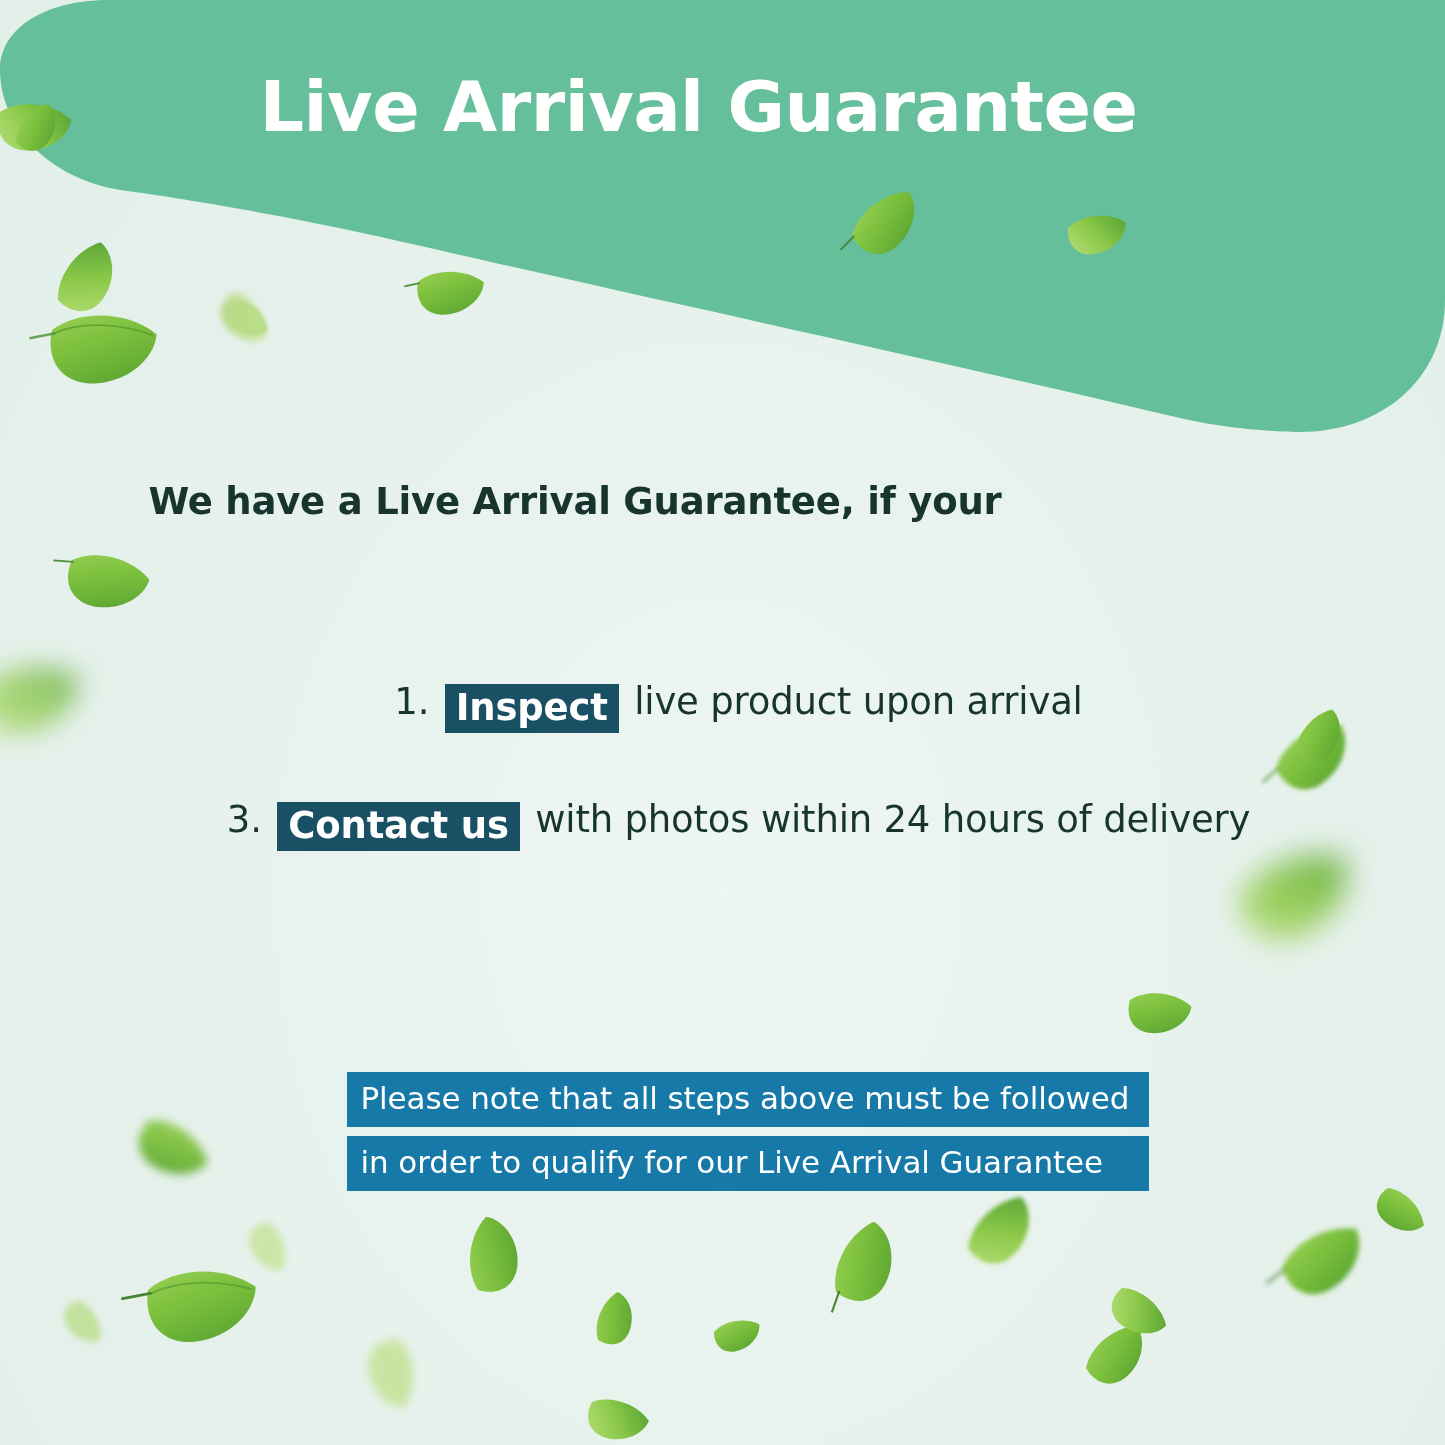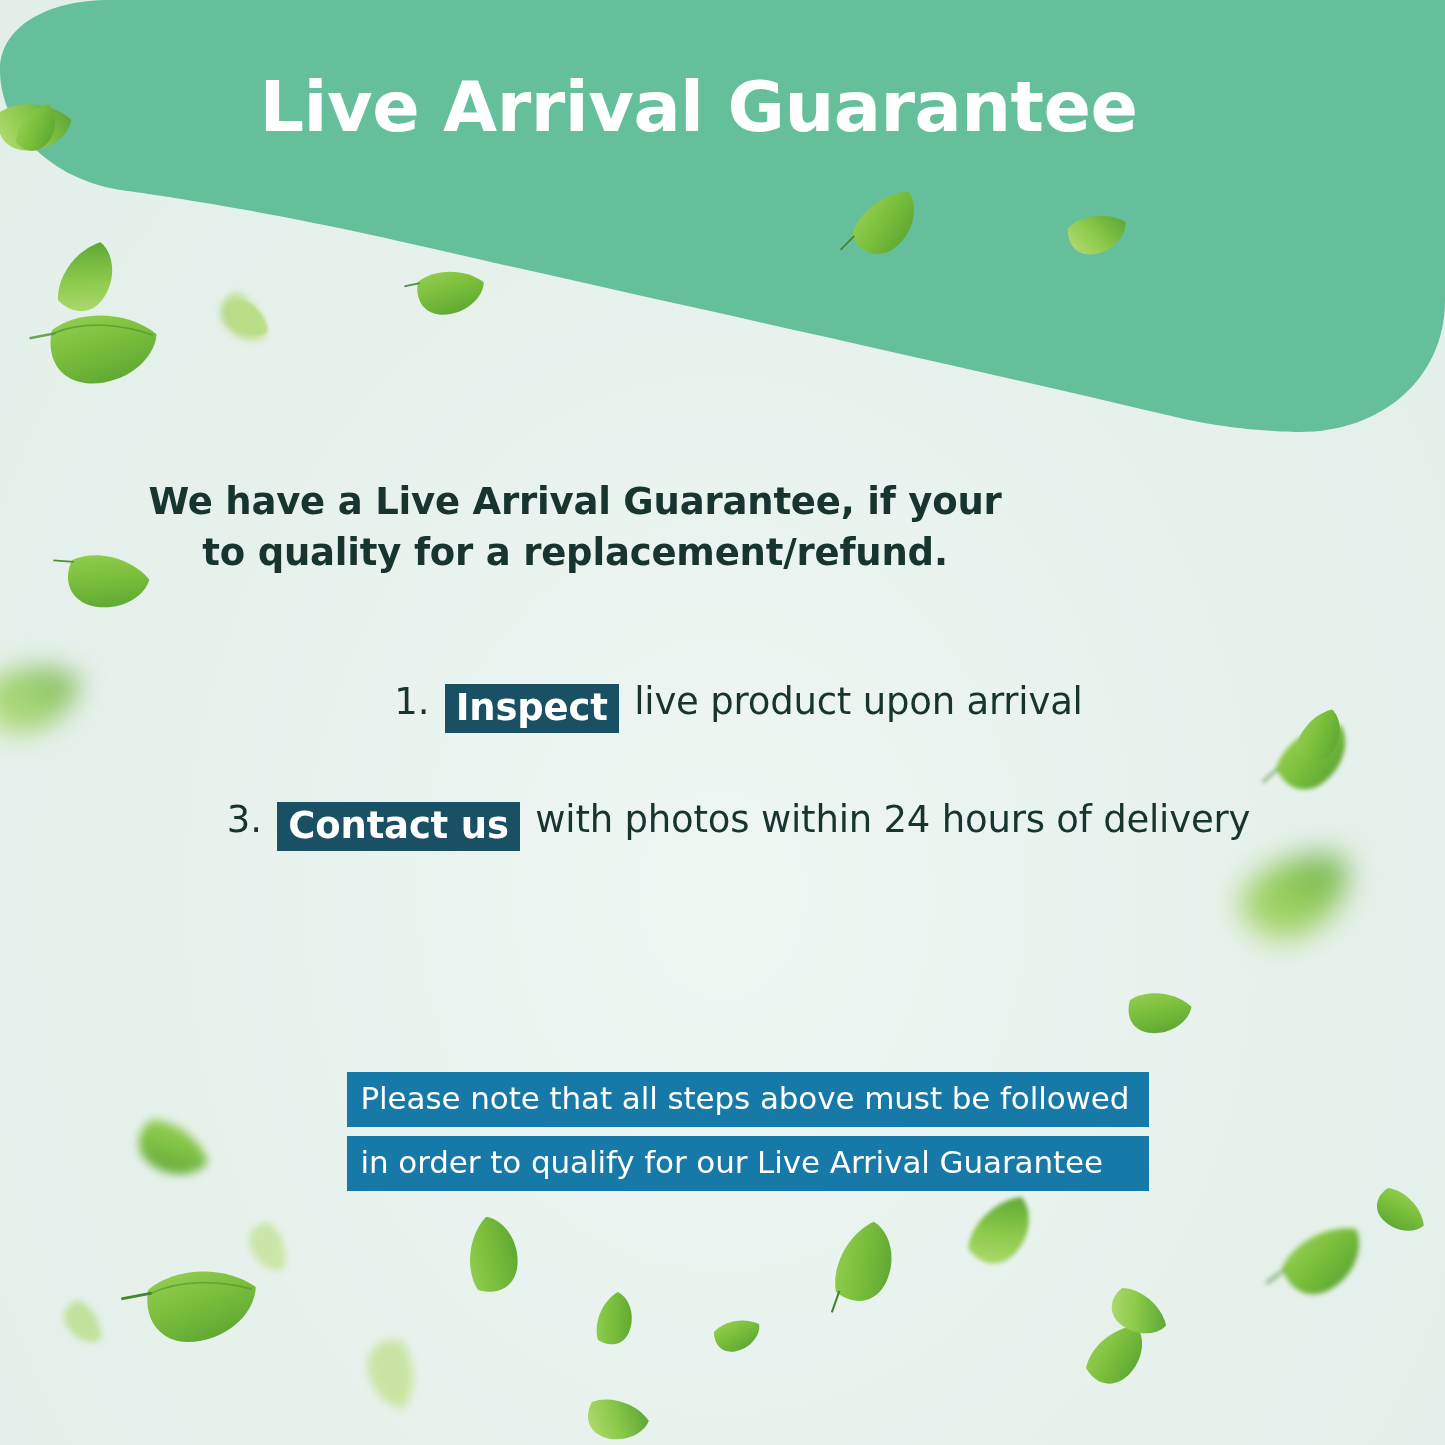--- a/index.html
+++ b/index.html
@@ -313,21 +313,20 @@
     </g>
     <g transform="translate(1296,752) rotate(-34) scale(0.56)">
       <path d="M0,0 C18,-26 62,-40 96,-27 C102,-2 80,30 47,38 C19,44 2,24 0,0 Z" fill="url(#lgA)"></path>
     </g>
   </svg>
 
   <div class="content">
 
     <div class="intro">
       <span class="ln">We have a Live Arrival Guarantee, if your</span>
-      <span class="ln">to quality for a replacement/refund.</span>
     </div>
 
     <div class="steps">
 
       <div class="step">
         <span>1.</span>
         <span class="hl">Inspect</span>
         <span>live product upon arrival</span>
       </div>
 

